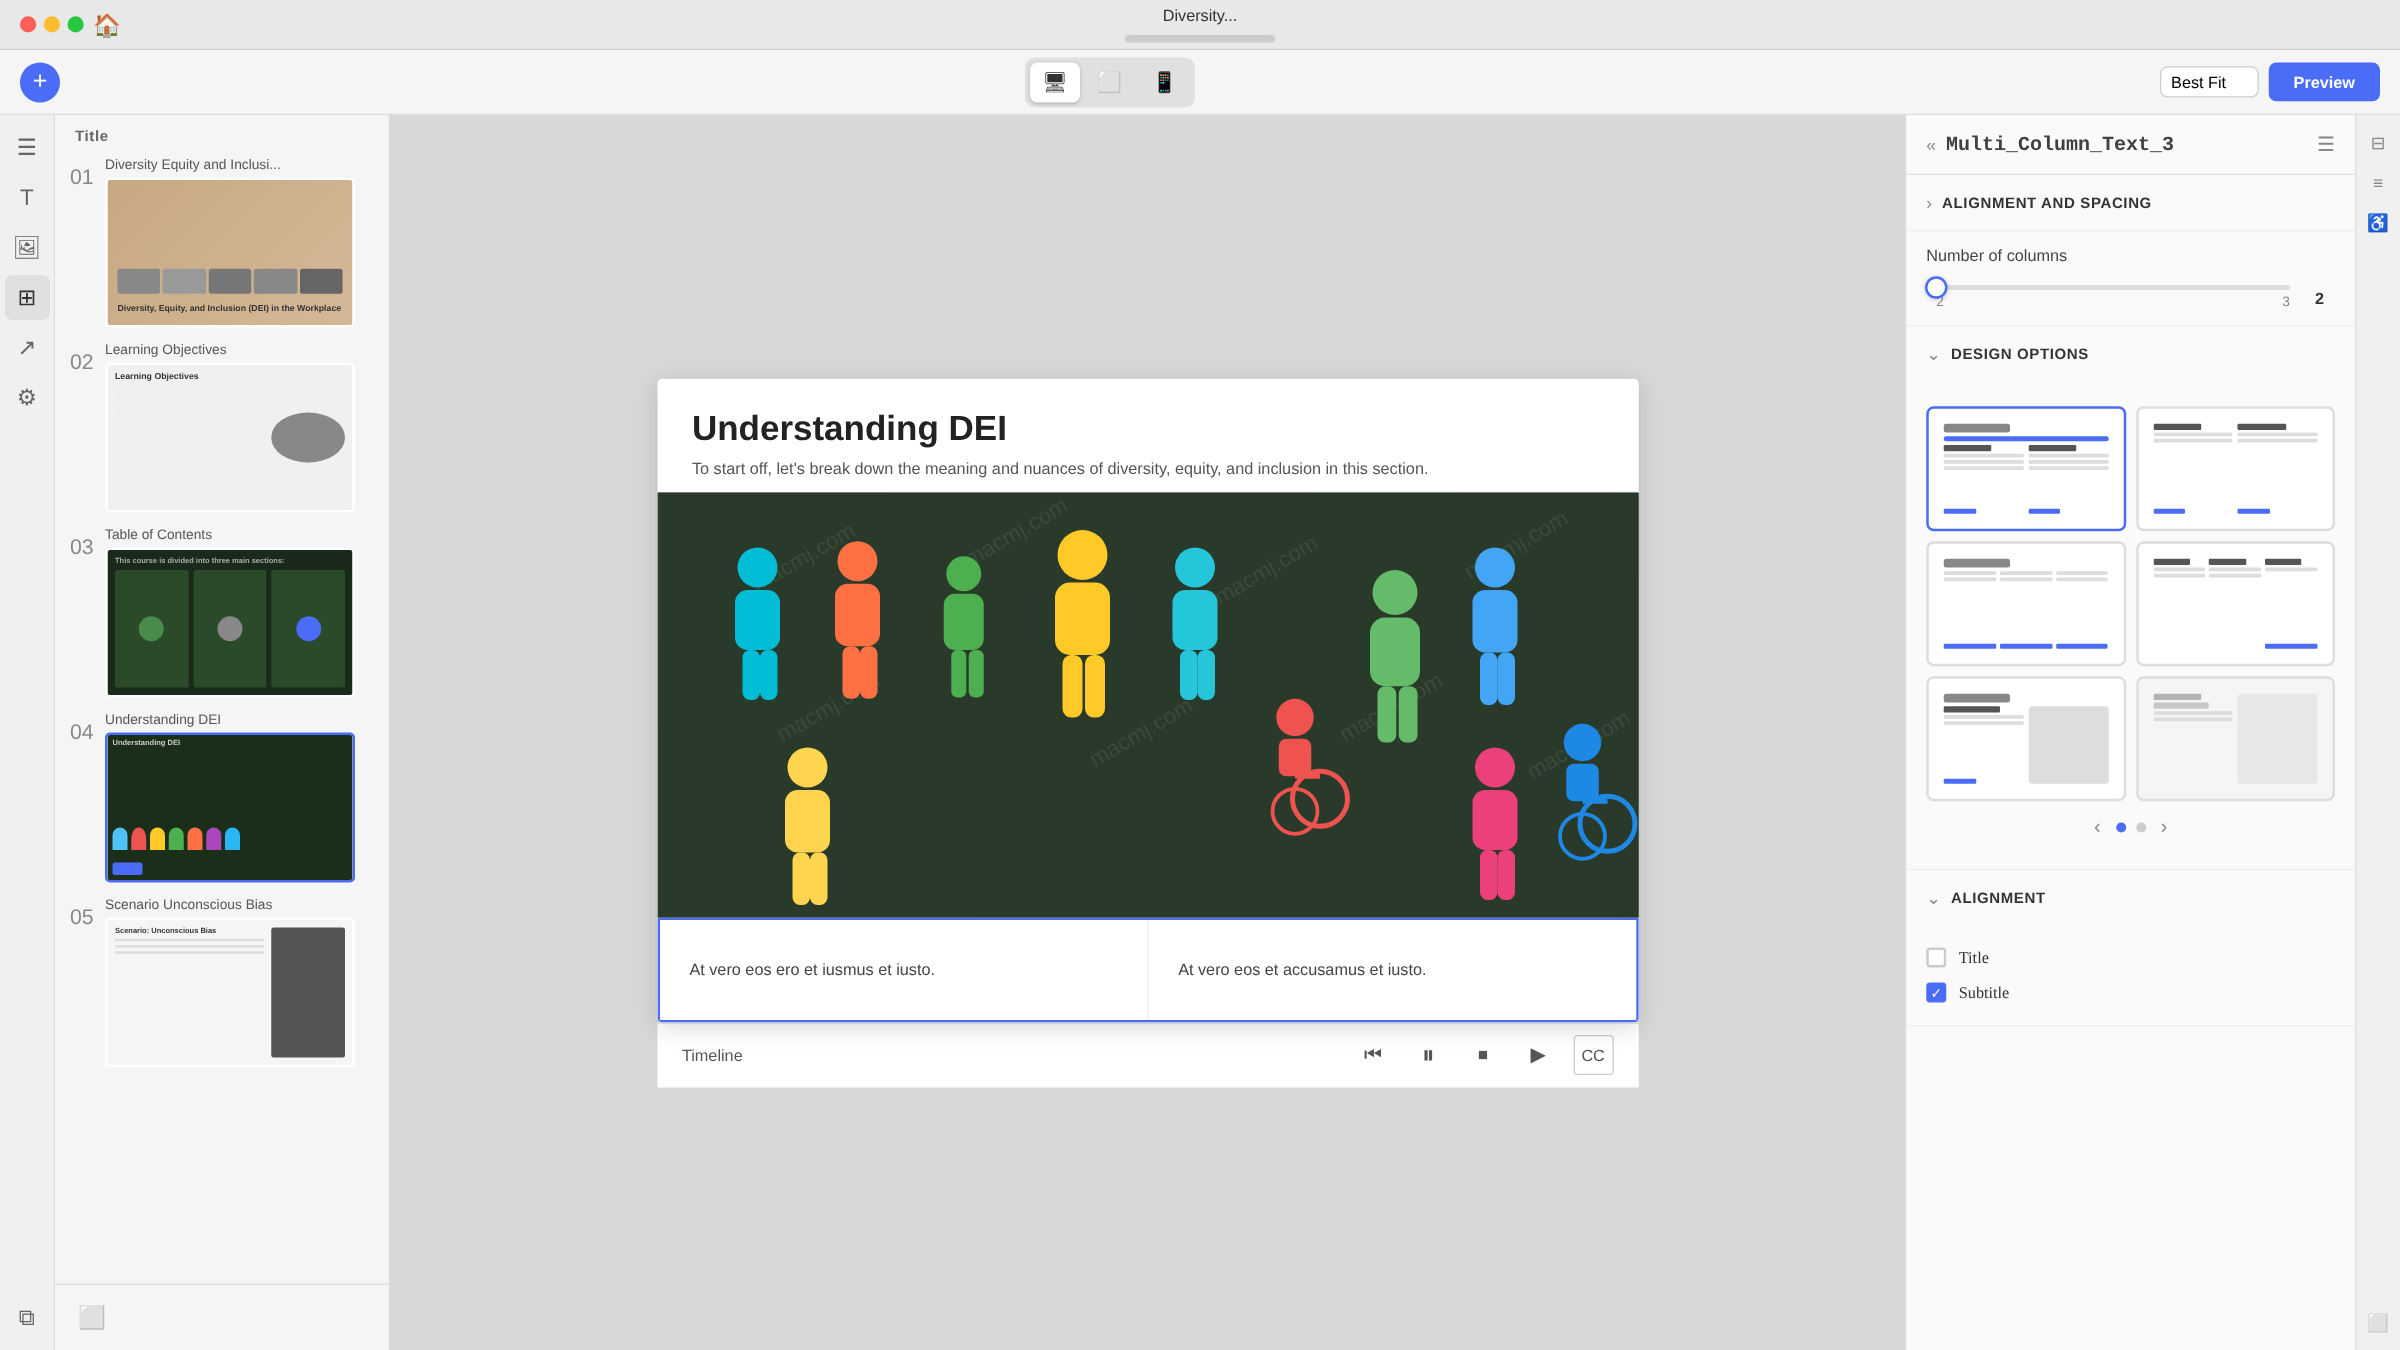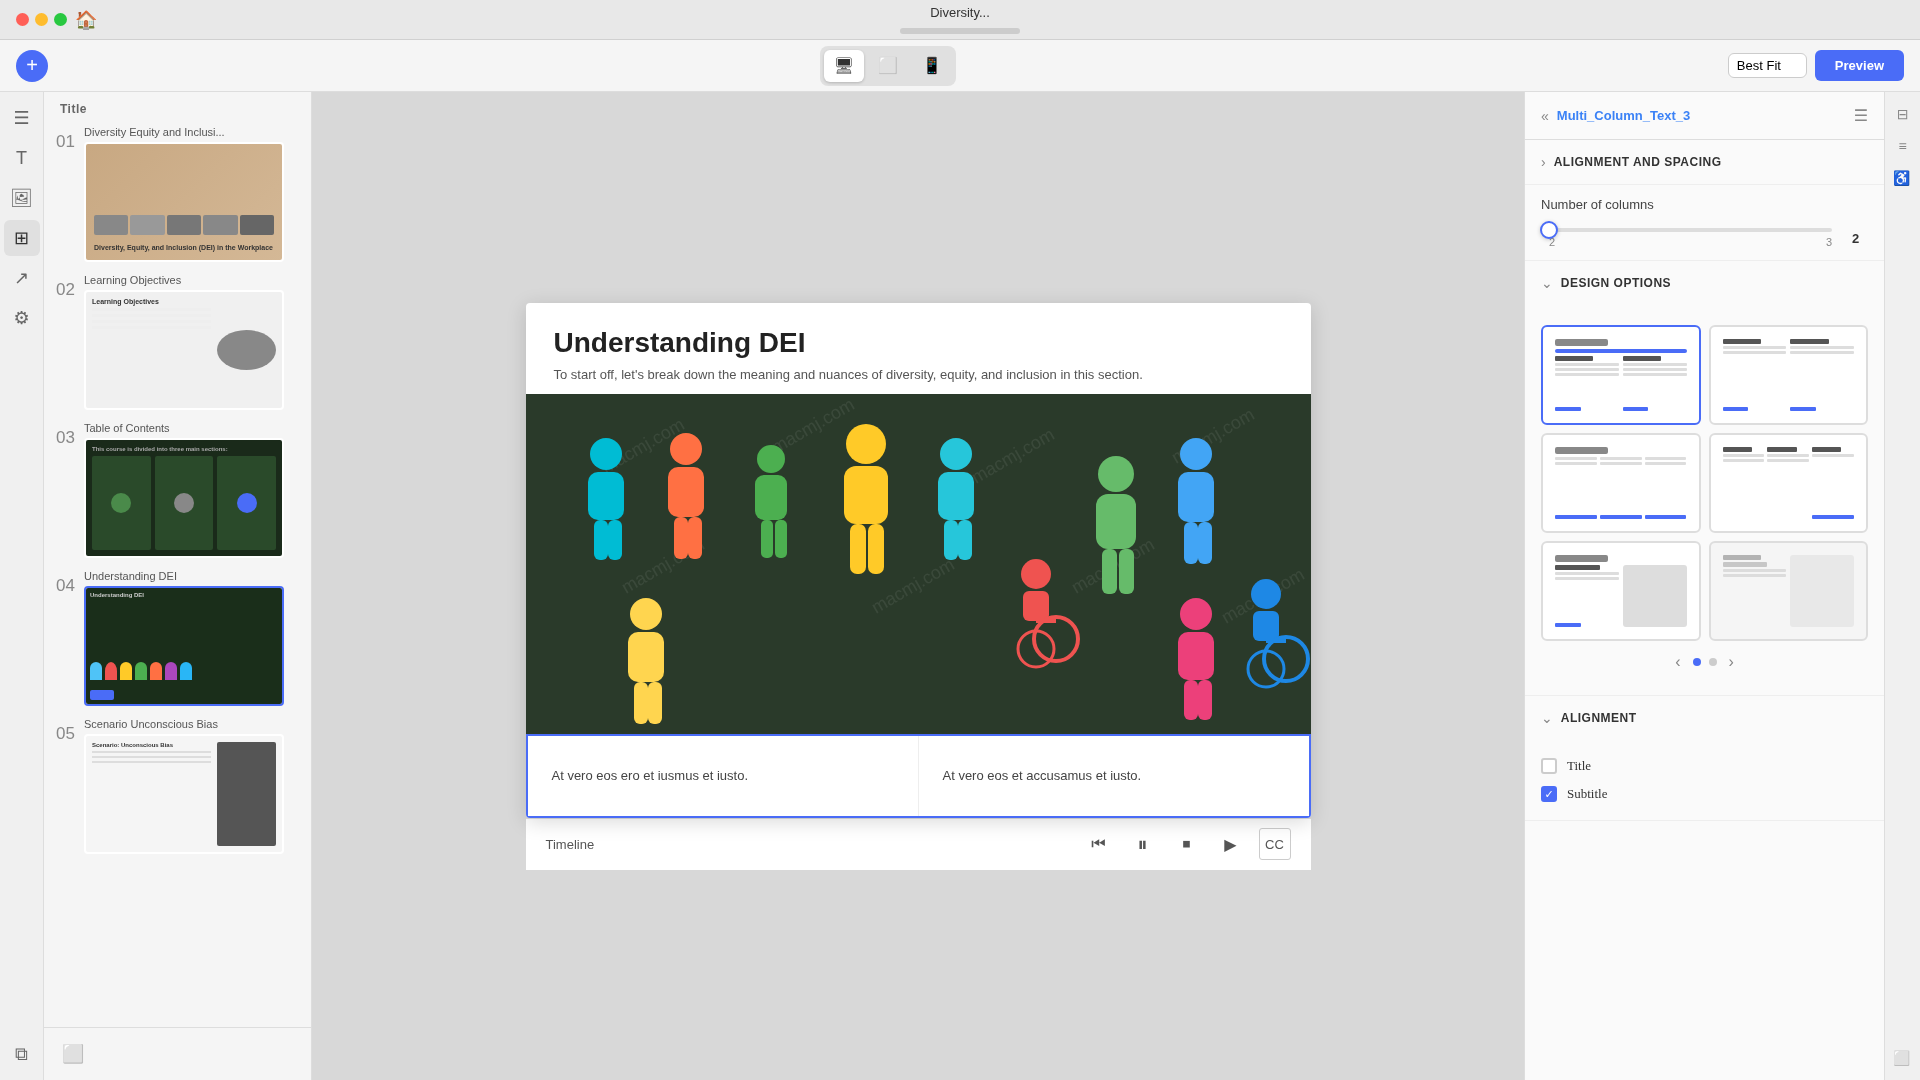--- a/index.html
+++ b/index.html
@@ -59,21 +59,21 @@
     
     .timeline-bar { height: 52px; background: white; border-top: 1px solid #ddd; display: flex; align-items: center; padding: 0 20px; gap: 16px; }
     .timeline-label { font-size: 13px; color: #555; font-weight: 500; }
     .timeline-controls { display: flex; align-items: center; gap: 12px; margin-left: auto; }
     .ctrl-btn { width: 32px; height: 32px; border: none; background: transparent; cursor: pointer; display: flex; align-items: center; justify-content: center; color: #555; font-size: 16px; }
 
     
     .right-panel { width: 360px; background: #fafafa; border-left: 1px solid #ddd; display: flex; flex-direction: column; overflow-y: auto; }
     .panel-header { height: 48px; border-bottom: 1px solid #ddd; display: flex; align-items: center; padding: 0 16px; gap: 8px; }
     .panel-header-icon { color: #888; cursor: pointer; font-size: 14px; }
-    .panel-title { font-size: 13px; font-weight: 600; color: #3b82f6; flex: 1; }
+    .panel-title { font-size: 16px; font-weight: 600; color: #404040; flex: 1; font-family: Liberation Mono, monospace; }
     .panel-icon-btn { color: #888; cursor: pointer; }
 
     .section { border-bottom: 1px solid #eee; }
     .section-header { display: flex; align-items: center; padding: 14px 16px; cursor: pointer; gap: 8px; }
     .section-header-icon { color: #888; font-size: 14px; }
     .section-title { font-size: 12px; font-weight: 700; color: #333; letter-spacing: 0.5px; flex: 1; }
     .section-body { padding: 12px 16px; }
 
     
     .columns-label { font-size: 13px; color: #444; margin-bottom: 16px; font-weight: 500; }

